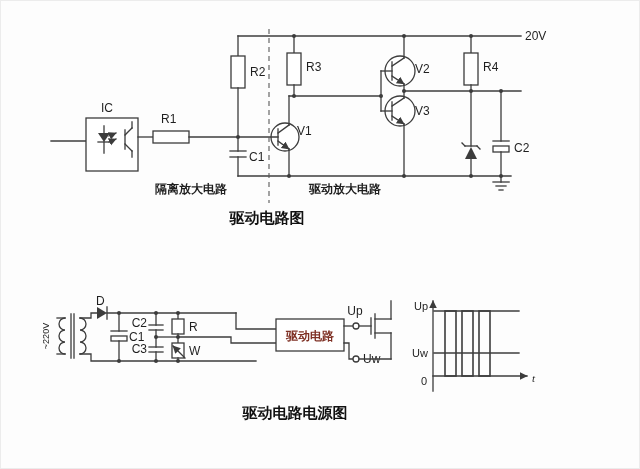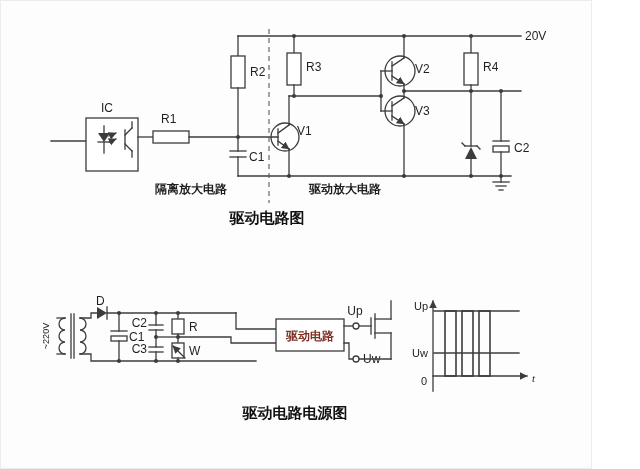--- a/index.html
+++ b/index.html
@@ -1,17 +1,17 @@
 <!DOCTYPE html>
 <html><head>
 <meta charset="utf-8">
 <style>
   html,body{margin:0;padding:0;background:#ffffff;}
   .stage{
-    position:relative;width:592px;height:469px;background:#fdfdfd;
+    position:relative;width:640px;height:469px;background:#fdfdfd;
     border:1px solid #ececec;box-sizing:border-box;overflow:hidden;
     font-family:"Liberation Sans", sans-serif;
   }
   svg{display:block;}
   .wire{stroke:#3c3c3c;stroke-width:1.3;fill:none;stroke-linecap:square;}
   .comp{fill:#ffffff;stroke:#3c3c3c;stroke-width:1.3;}
   .solid{fill:#3c3c3c;stroke:none;}
   .dot{fill:#3c3c3c;stroke:none;}
   .dash{stroke:#5a5a5a;stroke-width:1.1;stroke-dasharray:5 4;fill:none;}
   .lbl{font:12px "Liberation Sans", sans-serif;fill:#1f1f1f;}

